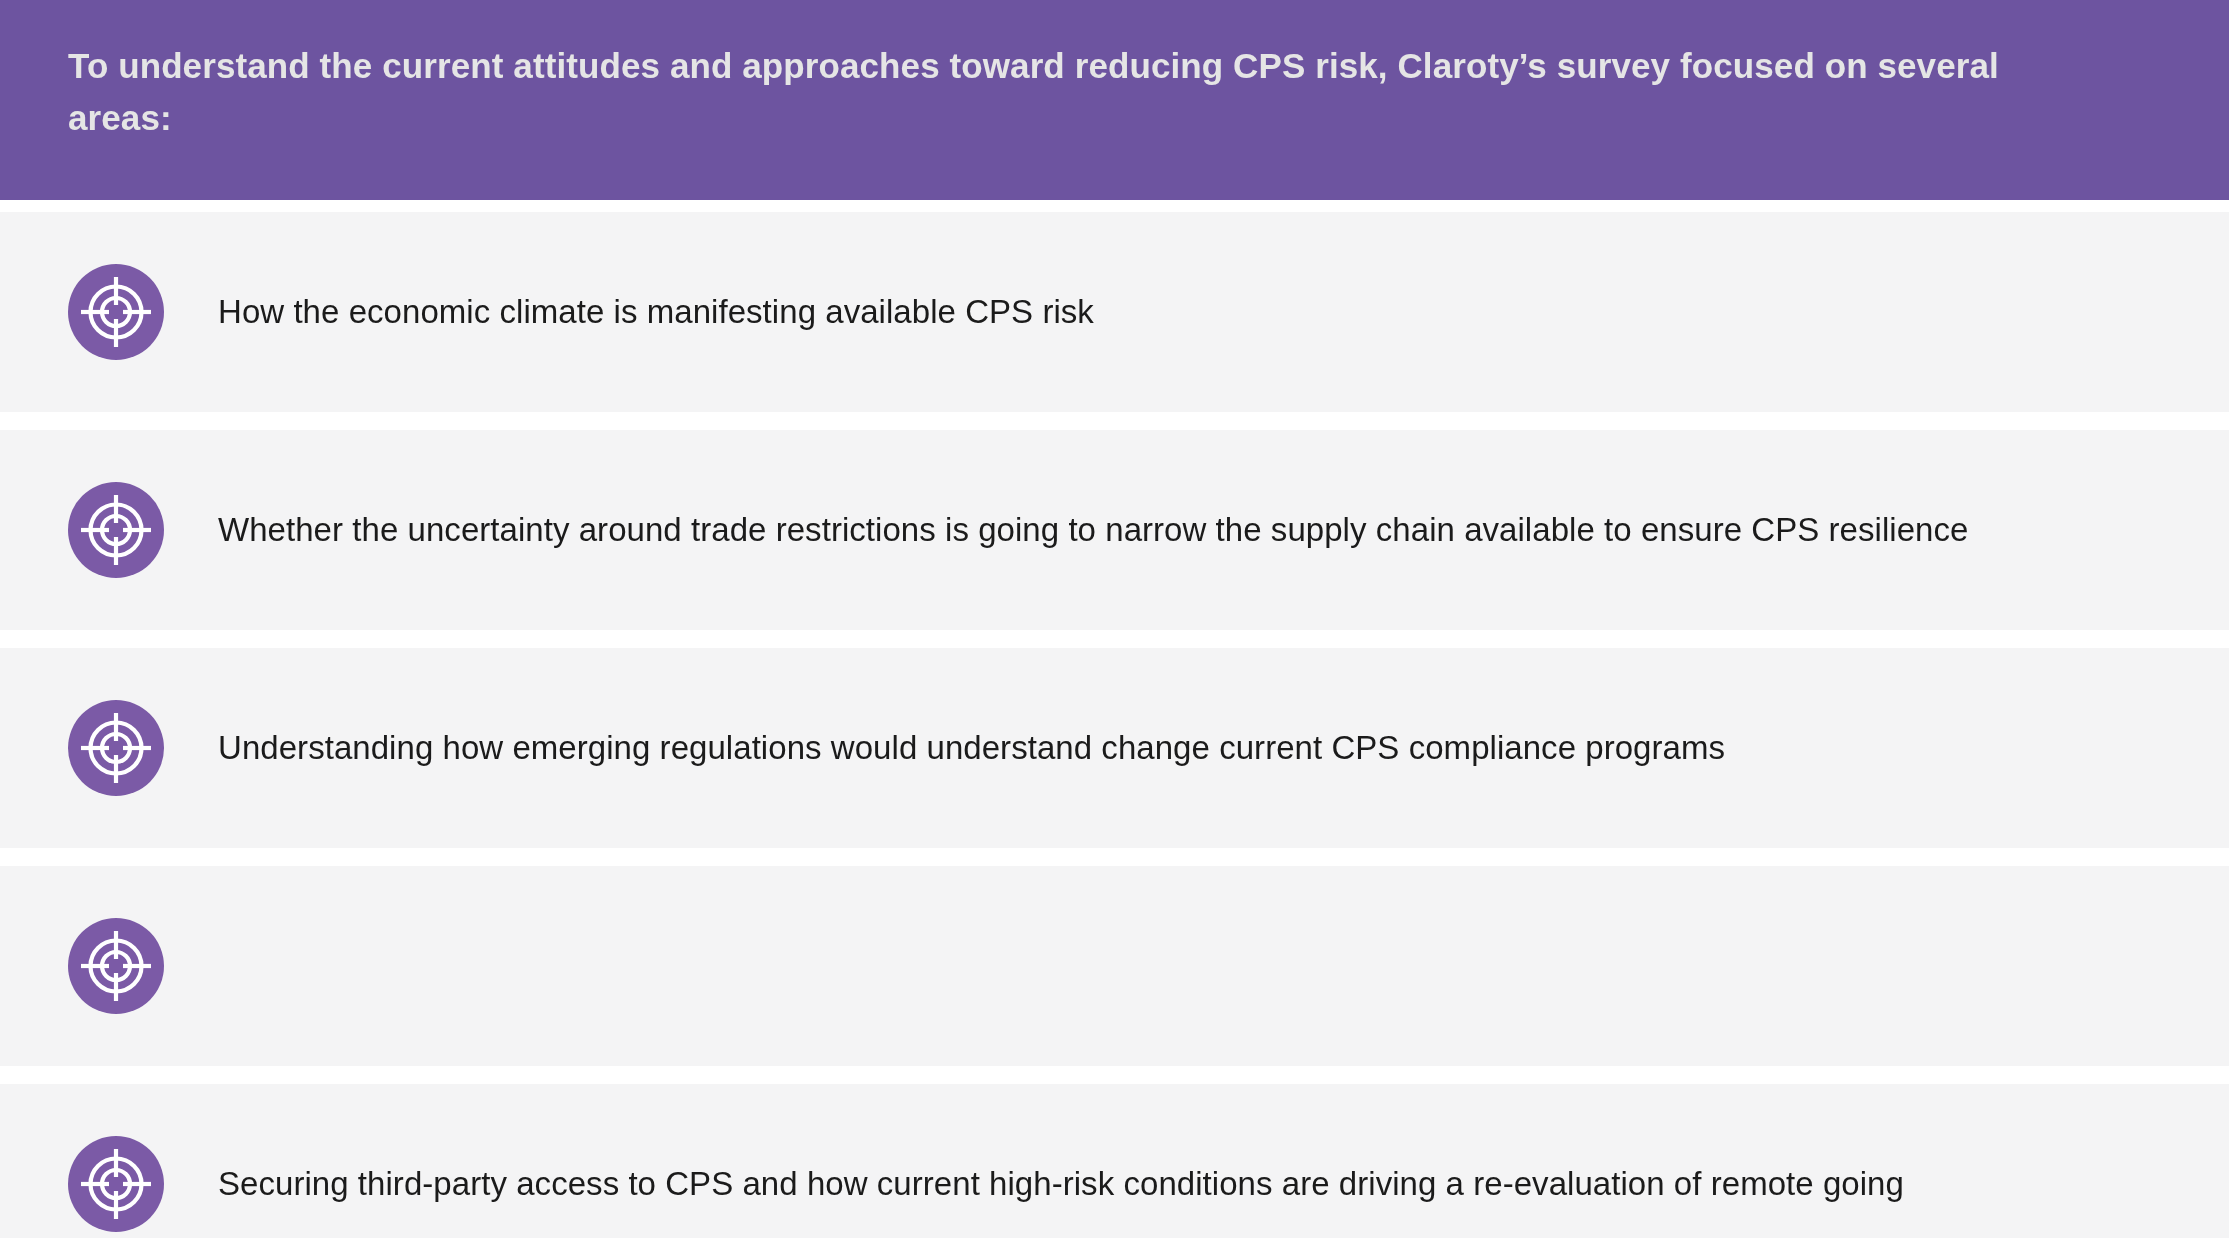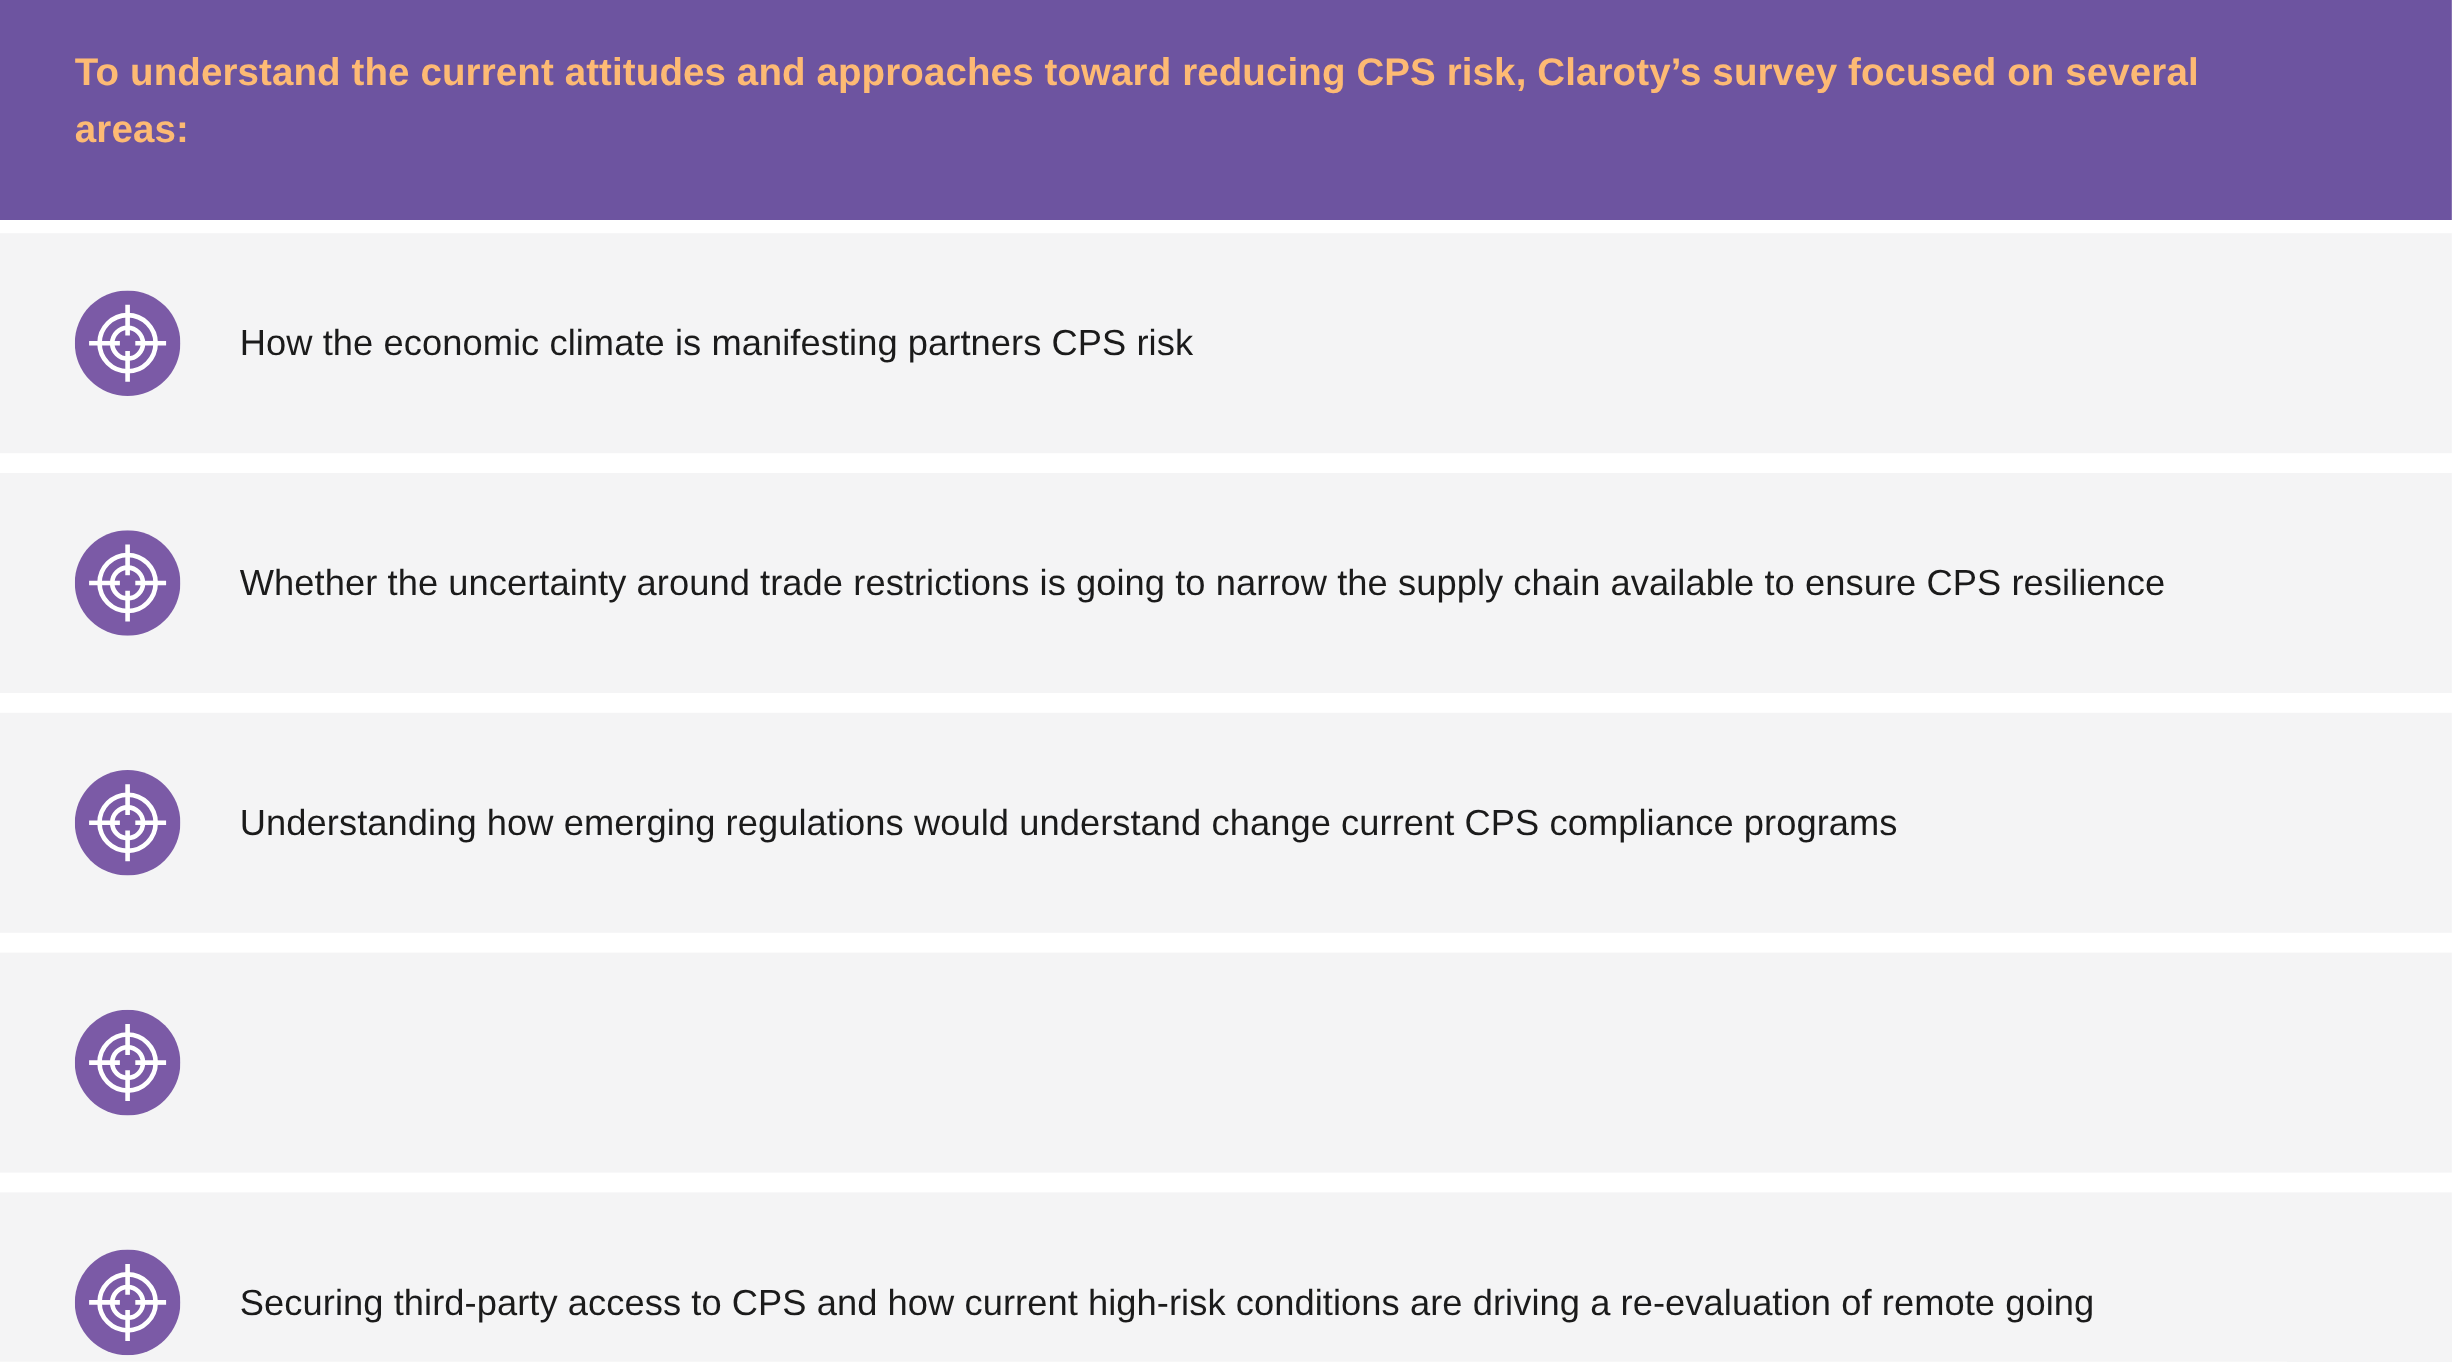--- a/index.html
+++ b/index.html
@@ -27,21 +27,21 @@
   .header {
     width: 100%;
     height: 200px;
     background: #6d54a0;
     box-sizing: border-box;
     padding: 40px 70px 0 68px;
     flex: 0 0 auto;
   }
 
   .header-title {
-    color: #fdba74;
+    color: #e5e5e5;
     font-size: 35px;
     font-weight: bold;
     line-height: 1.48;
     letter-spacing: 0.1px;
     max-width: 2010px;
     margin: 0;
   }
 
   
   .rows {
@@ -105,21 +105,21 @@
           <g fill="none" stroke="#ffffff" stroke-width="4.2" stroke-linecap="butt">
             <circle cx="48" cy="48" r="25.5"></circle>
             <circle cx="48" cy="48" r="14"></circle>
             <line x1="48" y1="13" x2="48" y2="41"></line>
             <line x1="48" y1="55" x2="48" y2="83"></line>
             <line x1="13" y1="48" x2="41" y2="48"></line>
             <line x1="55" y1="48" x2="83" y2="48"></line>
           </g>
         </svg>
       </span>
-      <div class="row-text">How the economic climate is manifesting partners CPS risk</div>
+      <div class="row-text">How the economic climate is manifesting available CPS risk</div>
     </div>
 
     <div class="row">
       <span class="row-icon">
         <svg viewBox="0 0 96 96" width="96" height="96" aria-hidden="true">
           <circle cx="48" cy="48" r="48" fill="#7b5aa6"></circle>
           <g fill="none" stroke="#ffffff" stroke-width="4.2" stroke-linecap="butt">
             <circle cx="48" cy="48" r="25.5"></circle>
             <circle cx="48" cy="48" r="14"></circle>
             <line x1="48" y1="13" x2="48" y2="41"></line>

